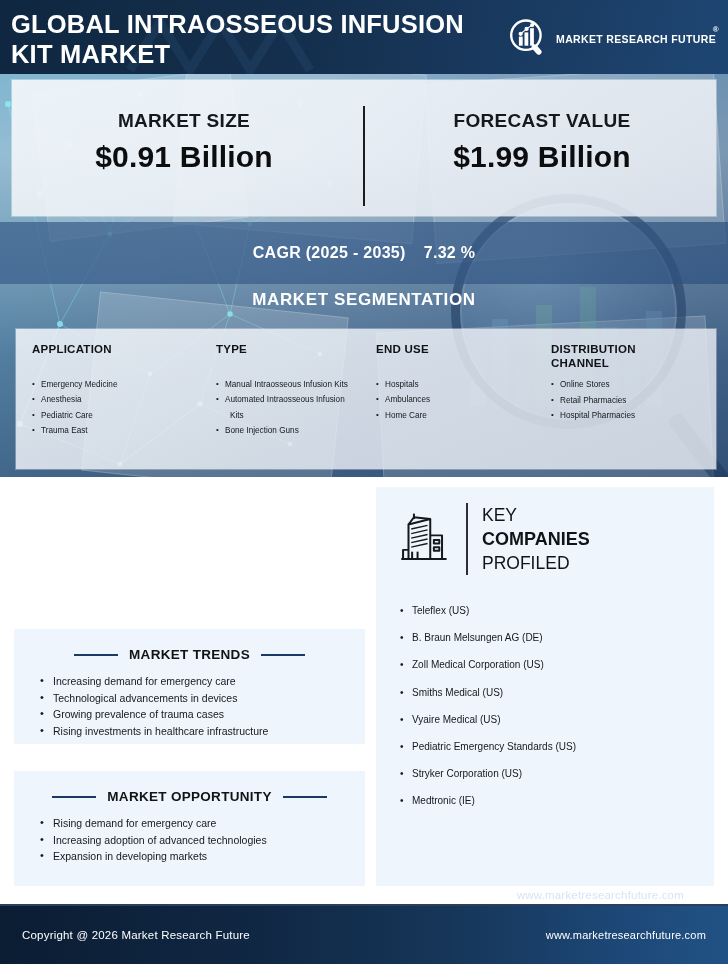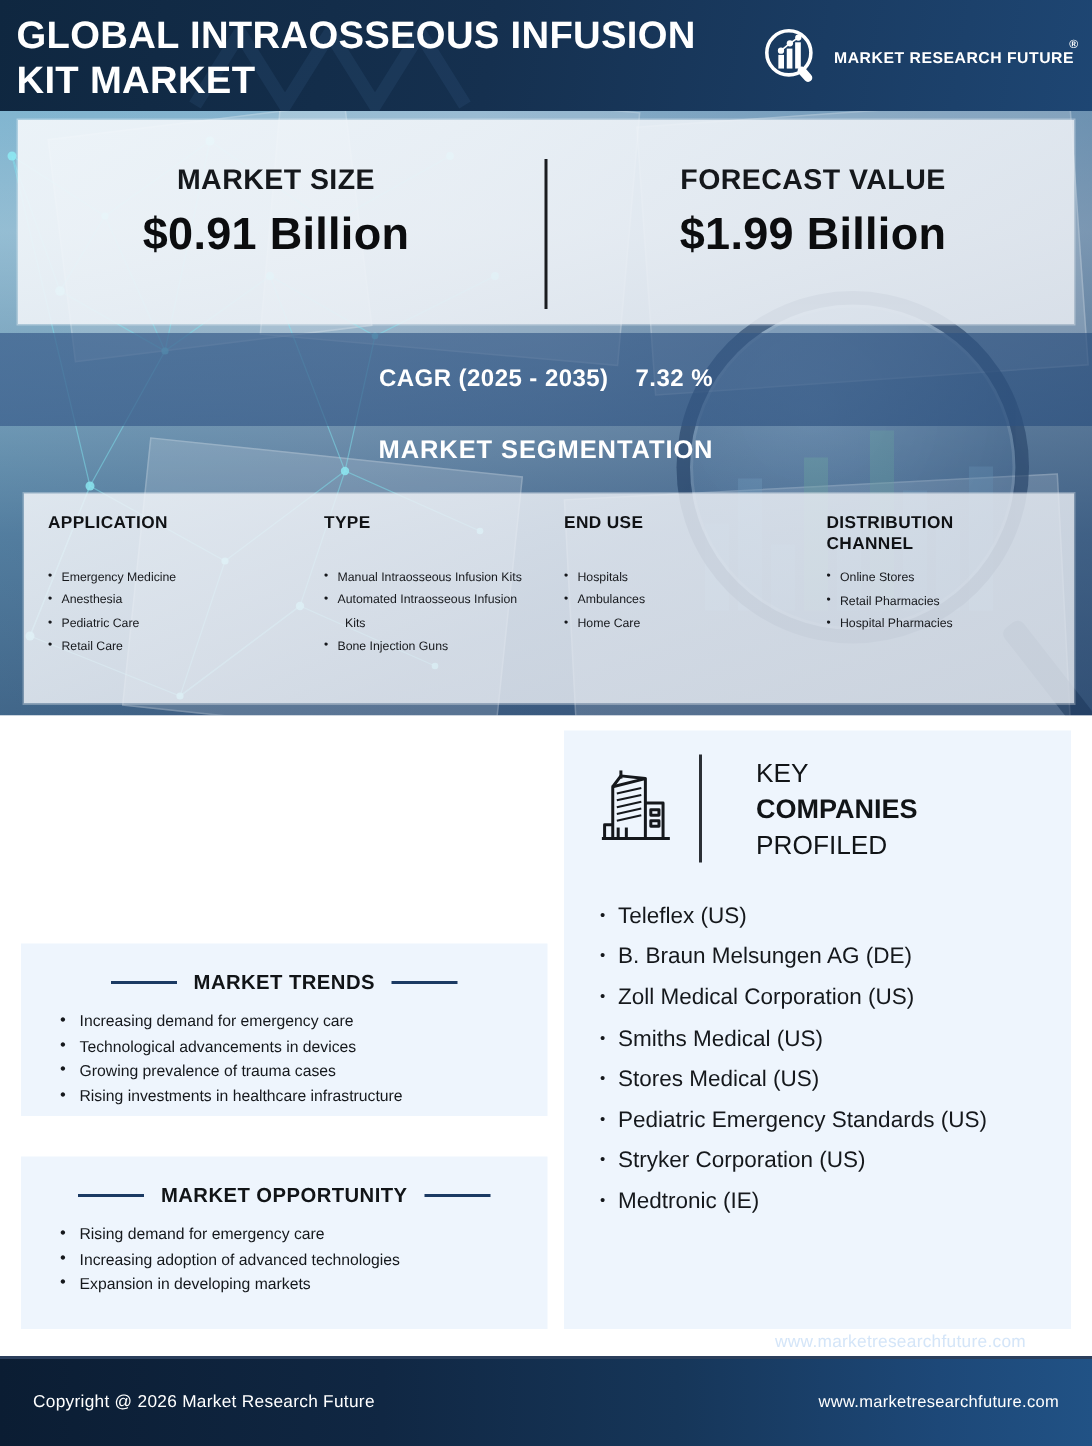--- a/index.html
+++ b/index.html
@@ -141,25 +141,25 @@
   #card-trends  { left:14px;  top:152px; width:351px; height:115px; }
   #card-opp     { left:14px;  top:294px; width:351px; height:115px; }
   #card-companies { left:376px; top:10px; width:338px; height:399px; }
 
   .kc-head {
     display:flex; align-items:center; gap:14px; padding:16px 0 0 18px;
   }
   .kc-icon { width:58px; height:58px; flex:0 0 58px; }
   .kc-bar { width:2px; height:72px; background:#2b2f35; }
   .kc-title { line-height:24px; }
-  .kc-title div { font-size:17.5px; color:#111417;margin-left:22px; }
+  .kc-title div { font-size:17.5px; color:#111417; }
   .kc-title div.bold { font-weight:bold; font-size:18px; }
   #card-companies ul { margin:22px 0 0 24px; }
   #card-companies li {
-    font-size:15px; line-height:27.2px; padding-left:12px;
+    font-size:10px; line-height:27.2px; padding-left:12px;
   }
   #card-companies li::before { font-size:10px; top:0; }
 
   
   .watermark {
     position:absolute; left:44px; top:886px; width:640px; height:18px;
     display:flex; justify-content:space-between; align-items:center;
     color:rgba(255,255,255,.92); font-size:11.5px; font-weight:bold;
     letter-spacing:.2px; pointer-events:none; overflow:hidden;
   }
@@ -281,21 +281,21 @@
     <div class="seg-title">MARKET SEGMENTATION</div>
 
     <div class="seg-panel">
 
       <div class="seg-col" style="left:16px; width:170px;">
         <h4>APPLICATION</h4>
         <ul>
           <li>Emergency Medicine</li>
           <li>Anesthesia</li>
           <li>Pediatric Care</li>
-          <li>Retail Care</li>
+          <li>Trauma East</li>
         </ul>
       </div>
 
       <div class="seg-col" style="left:200px; width:185px;">
         <h4>TYPE</h4>
         <ul>
           <li>Manual Intraosseous Infusion Kits</li>
           <li>Automated Intraosseous Infusion</li>
           <li class="cont">Kits</li>
           <li>Bone Injection Guns</li>
@@ -381,21 +381,21 @@
           <div>KEY</div>
           <div class="bold">COMPANIES</div>
           <div>PROFILED</div>
         </div>
       </div>
       <ul>
         <li>Teleflex (US)</li>
         <li>B. Braun Melsungen AG (DE)</li>
         <li>Zoll Medical Corporation (US)</li>
         <li>Smiths Medical (US)</li>
-        <li>Stores Medical (US)</li>
+        <li>Vyaire Medical (US)</li>
         <li>Pediatric Emergency Standards (US)</li>
         <li>Stryker Corporation (US)</li>
         <li>Medtronic (IE)</li>
       </ul>
     </div>
 
   </div>
 
   <div class="watermark">
     <span>Copyright @ 2025 Market Research Future</span>

